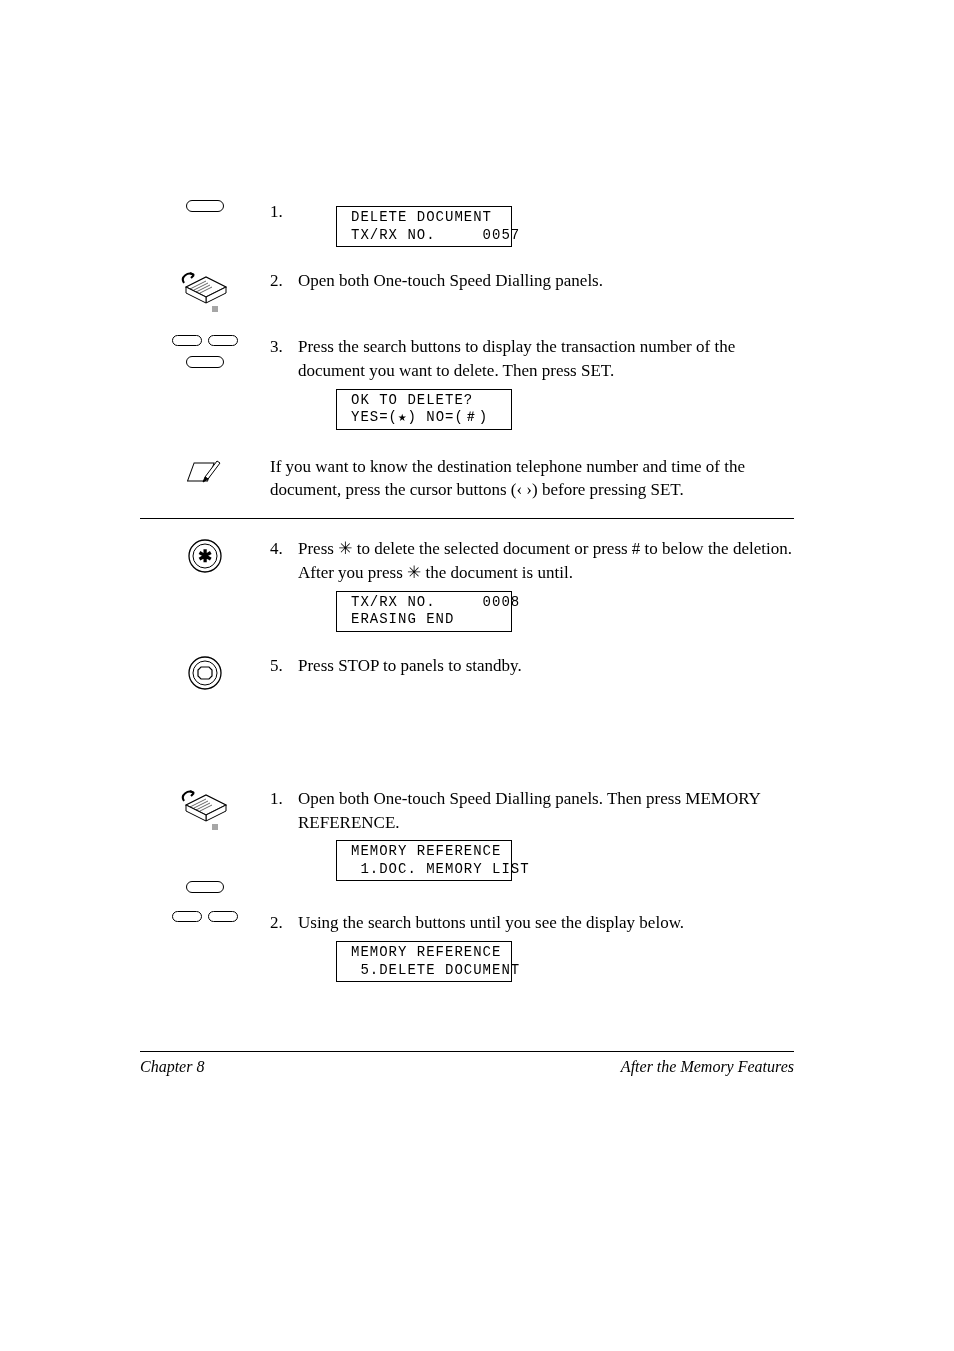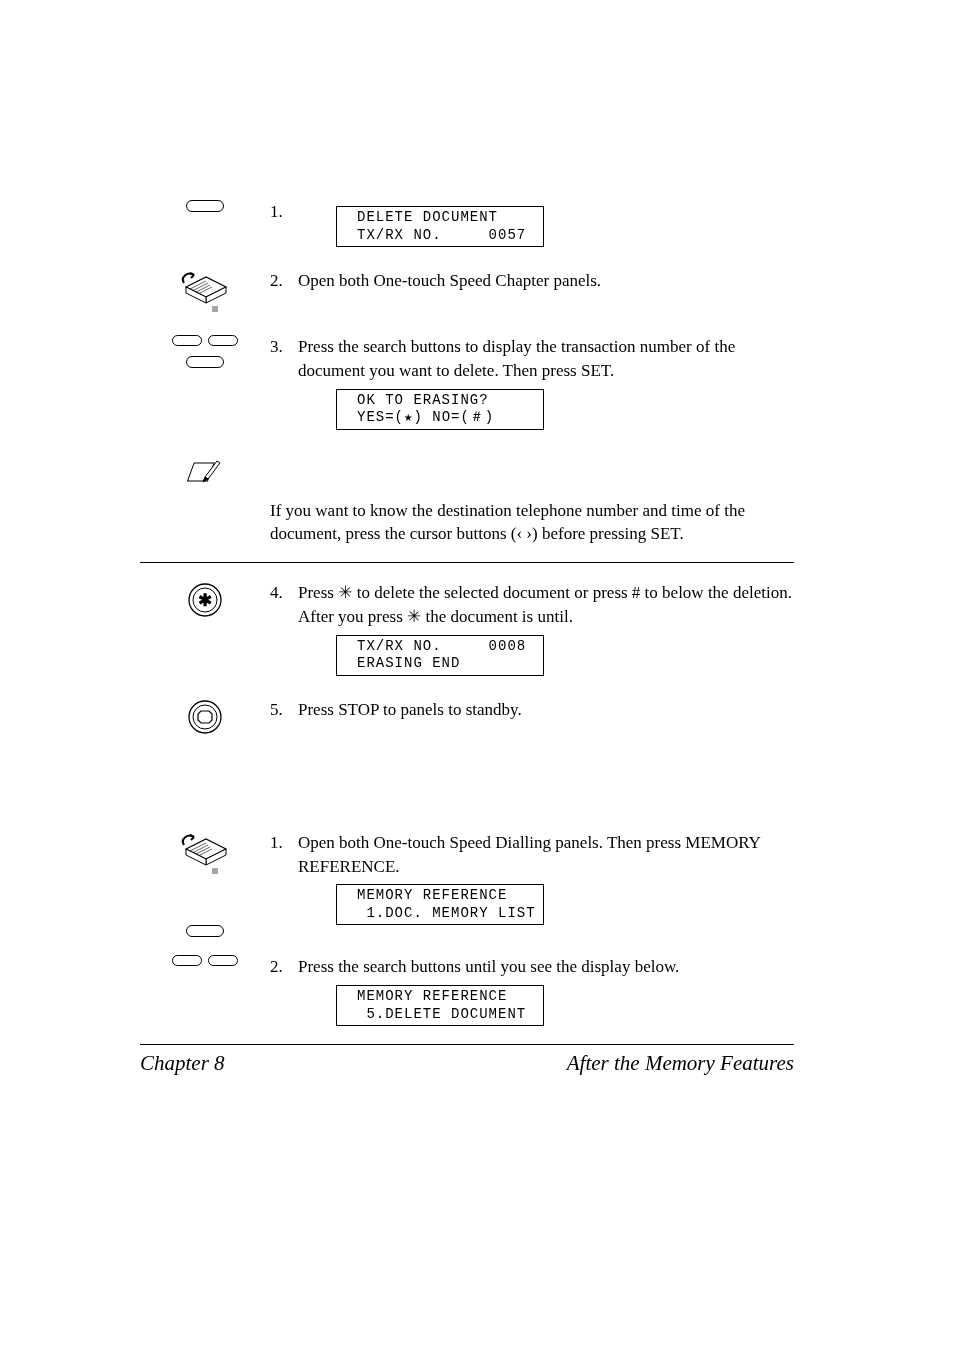--- a/index.html
+++ b/index.html
@@ -39,23 +39,23 @@
       flex-shrink: 0;
     }
     .step-text {
       flex: 1;
     }
     .lcd-display {
       border: 1px solid black;
       font-family: 'Courier New', monospace;
       font-size: 14px;
       letter-spacing: 1px;
-      padding: 2px 20px;
+      padding: 2px 14px;
       margin: 6px 0 0 38px;
-      width: 208px;
+      width: 176px;
       line-height: 1.25;
       white-space: pre;
     }
     .icon-wrap {
       display: flex;
       flex-direction: column;
       align-items: flex-end;
       gap: 3px;
     }
     .pill-button {
@@ -87,21 +87,21 @@
       position: absolute;
       bottom: 275px;
       left: 140px;
       right: 160px;
       border-top: 1.5px solid black;
       padding-top: 6px;
       display: flex;
       justify-content: space-between;
       font-style: italic;
       font-family: 'Times New Roman', Times, serif;
-      font-size: 21px;
+      font-size: 16px;
     }
     svg { display: block; }
     .icon-stack { display:flex; flex-direction:column; gap:10px; align-items:center;}
   </style>
 </head>
 <body>
 
 <div class="page">
 
   <div class="step-row">
@@ -129,57 +129,57 @@
           <path d="M8 18 L8 24 L28 34 L28 28 Z" fill="white"></path>
           <path d="M6 14 C 2 8, 10 2, 16 6" stroke-width="2"></path>
           <path d="M16 6 L12 4 M16 6 L13 9" stroke-width="2"></path>
           <path d="M34 38 L40 38 M34 40 L40 40 M34 42 L40 42" stroke-width="0.7"></path>
         </g>
       </svg>
     </div>
     <div class="content-col">
       <div class="step-num">2.</div>
       <div class="step-text">
-        <div>Open both One-touch Speed Chapter panels.</div>
+        <div>Open both One-touch Speed Dialling panels.</div>
       </div>
     </div>
   </div>
 
   <div class="step-row">
     <div class="icon-col">
       <div class="icon-stack">
         <div class="pill-pair">
           <div class="pill-button-sm"></div>
           <div class="pill-button-sm"></div>
         </div>
         <div class="pill-button"></div>
       </div>
     </div>
     <div class="content-col">
       <div class="step-num">3.</div>
       <div class="step-text">
         <div>Press the search buttons to display the transaction number of the document you want to delete. Then press SET.</div>
-        <div class="lcd-display">OK TO ERASING?
+        <div class="lcd-display">OK TO DELETE?
 YES=(★) NO=(＃)</div>
       </div>
     </div>
   </div>
 
   <div class="note-block">
     <div class="icon-col">
       <svg width="36" height="30" viewBox="0 0 36 30">
         <g fill="none" stroke="black" stroke-width="1">
           <path d="M4 8 L24 8 L24 26 L4 26 Z" transform="skewX(-20) translate(6,0)"></path>
           <path d="M18 22 L30 6 L33 8 L21 24 L18 22 Z" fill="white"></path>
           <path d="M18 22 L16 27 L21 24 Z" fill="black"></path>
         </g>
       </svg>
     </div>
     <div class="content-col">
-      <div class="step-text" style="width:100%;margin-top:44px;">
+      <div class="step-text" style="width:100%;">
         <div>If you want to know the destination telephone number and time of the document, press the cursor buttons (‹&nbsp;›) before pressing SET.</div>
       </div>
     </div>
   </div>
 
   <div class="step-row">
     <div class="icon-col">
       <svg width="38" height="38" viewBox="0 0 38 38">
         <circle cx="19" cy="19" r="16" fill="none" stroke="black" stroke-width="1.3"></circle>
         <circle cx="19" cy="19" r="12" fill="none" stroke="black" stroke-width="1"></circle>
@@ -247,21 +247,21 @@
     <div class="step-row">
       <div class="icon-col">
         <div class="pill-pair">
           <div class="pill-button-sm"></div>
           <div class="pill-button-sm"></div>
         </div>
       </div>
       <div class="content-col">
         <div class="step-num">2.</div>
         <div class="step-text">
-          <div>Press the search buttons until you see the display below.</div>
+          <div>Using the search buttons until you see the display below.</div>
           <div class="lcd-display">MEMORY REFERENCE
  5.DELETE DOCUMENT</div>
         </div>
       </div>
     </div>
 
   </div>
 
 </div>
 

